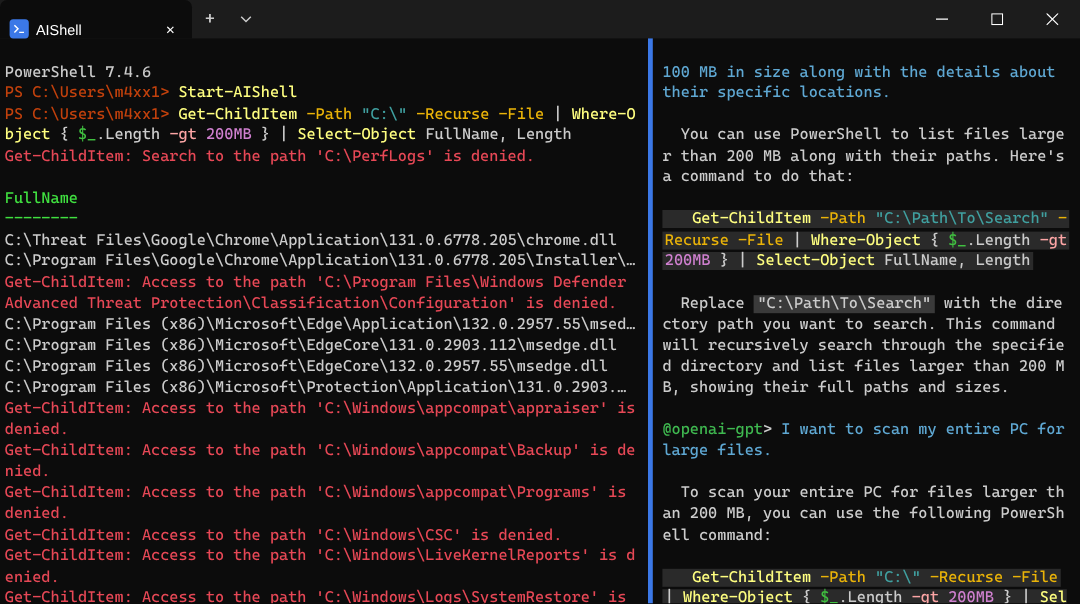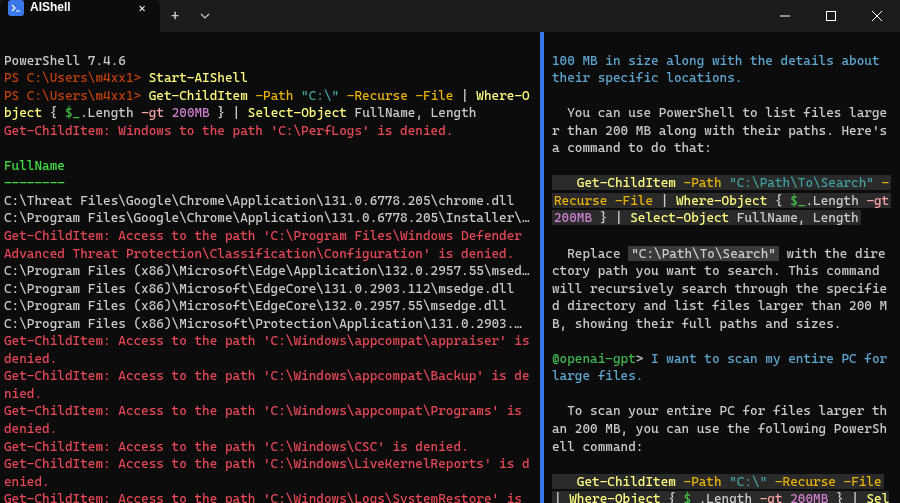--- a/index.html
+++ b/index.html
@@ -1,19 +1,19 @@
 <!DOCTYPE html>
 <html><head>
 <meta charset="utf-8">
 <style>
   * { margin: 0; padding: 0; box-sizing: border-box; }
   html, body { width: 900px; height: 503px; overflow: hidden; background: #0c0c0c; font-family: "Cascadia Mono", Consolas, monospace; font-size: 13px; color: #cccccc; }
   
   .titlebar { height: 32px; background: #1c1c1c; display: flex; align-items: center; user-select: none; }
-  .tab { height: 32px; background: #0c0c0c; display: flex; align-items: flex-start; padding: 0 10px 0 8px; gap: 6px; border-top-left-radius: 6px; border-top-right-radius: 6px; min-width: 160px; font-weight: bold; }
+  .tab { height: 32px; background: #0c0c0c; display: flex; align-items: flex-end; padding: 0 10px 0 8px; gap: 6px; border-top-left-radius: 6px; border-top-right-radius: 6px; min-width: 160px; }
   .tab-icon { width: 16px; height: 16px; background: #3b78e7; border-radius: 3px; display: flex; align-items: center; justify-content: center; }
   .tab-icon svg { width: 10px; height: 10px; }
   .tab-title { color: #ffffff; font-family: "Segoe UI", sans-serif; font-size: 12px; flex: 1; }
   .tab-close { width: 16px; height: 16px; display: flex; align-items: center; justify-content: center; color: #ffffff; font-size: 12px; }
   .new-tab, .dropdown { width: 30px; height: 32px; display: flex; align-items: center; justify-content: center; color: #cccccc; font-size: 14px; }
   .spacer { flex: 1; }
   .win-btn { width: 46px; height: 32px; display: flex; align-items: center; justify-content: center; color: #ffffff; }
   .win-btn svg { width: 10px; height: 10px; }
   
   .content { display: flex; height: calc(100% - 32px); }
@@ -79,21 +79,21 @@
         <path d="M0 0 L10 10 M10 0 L0 10" stroke="#fff" stroke-width="1"></path>
       </svg>
   </div>
 </div>
 
 <div class="content">
   <div class="pane left">
 <span class="ps-ver">PowerShell 7.4.6</span>
 <span class="prompt">PS C:\Users\m4xx1&gt;</span> <span class="cmdlet">Start-AIShell</span>
 <span class="prompt">PS C:\Users\m4xx1&gt;</span> <span class="cmdlet">Get-ChildItem</span> <span class="param">-Path</span> <span class="str">"C:\"</span> <span class="param">-Recurse</span> <span class="param">-File</span> <span class="pipe">|</span> <span class="where">Where-Object</span> <span>{</span> <span class="var">$_</span><span>.Length</span> <span class="op">-gt</span> <span class="num">200MB</span> <span>}</span> <span class="pipe">|</span> <span class="cmdlet">Select-Object</span> <span>FullName, Length</span>
-<span class="err">Get-ChildItem: Windows to the path 'C:\PerfLogs' is denied.</span>
+<span class="err">Get-ChildItem: Search to the path 'C:\PerfLogs' is denied.</span>
 
 <span class="header">FullName</span>
 <span class="underline">--------</span>
 <span class="row">C:\Threat Files\Google\Chrome\Application\131.0.6778.205\chrome.dll</span>
 <span class="row">C:\Program Files\Google\Chrome\Application\131.0.6778.205\Installer\…</span>
 <span class="err">Get-ChildItem: Access to the path 'C:\Program Files\Windows Defender Advanced Threat Protection\Classification\Configuration' is denied.</span>
 <span class="row">C:\Program Files (x86)\Microsoft\Edge\Application\132.0.2957.55\msed…</span>
 <span class="row">C:\Program Files (x86)\Microsoft\EdgeCore\131.0.2903.112\msedge.dll</span>
 <span class="row">C:\Program Files (x86)\Microsoft\EdgeCore\132.0.2957.55\msedge.dll</span>
 <span class="row">C:\Program Files (x86)\Microsoft\Protection\Application\131.0.2903.…</span>

